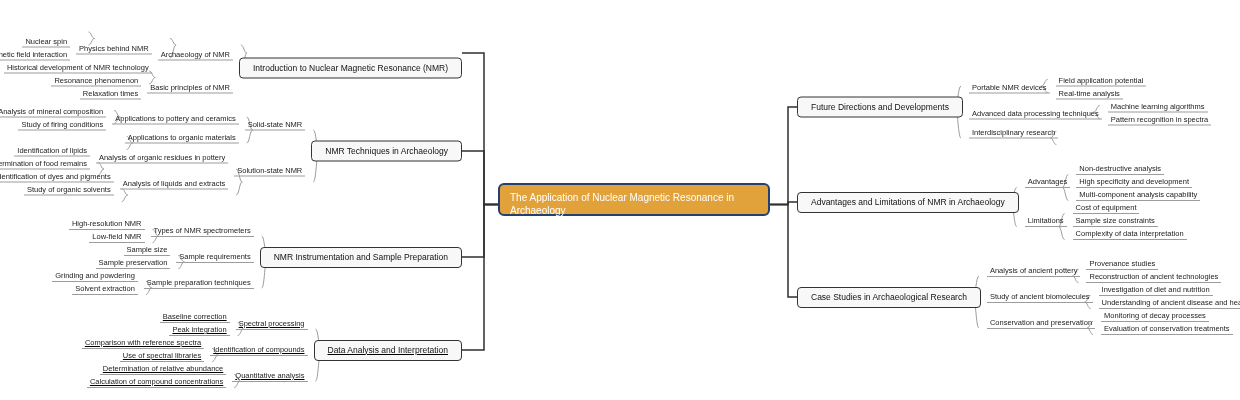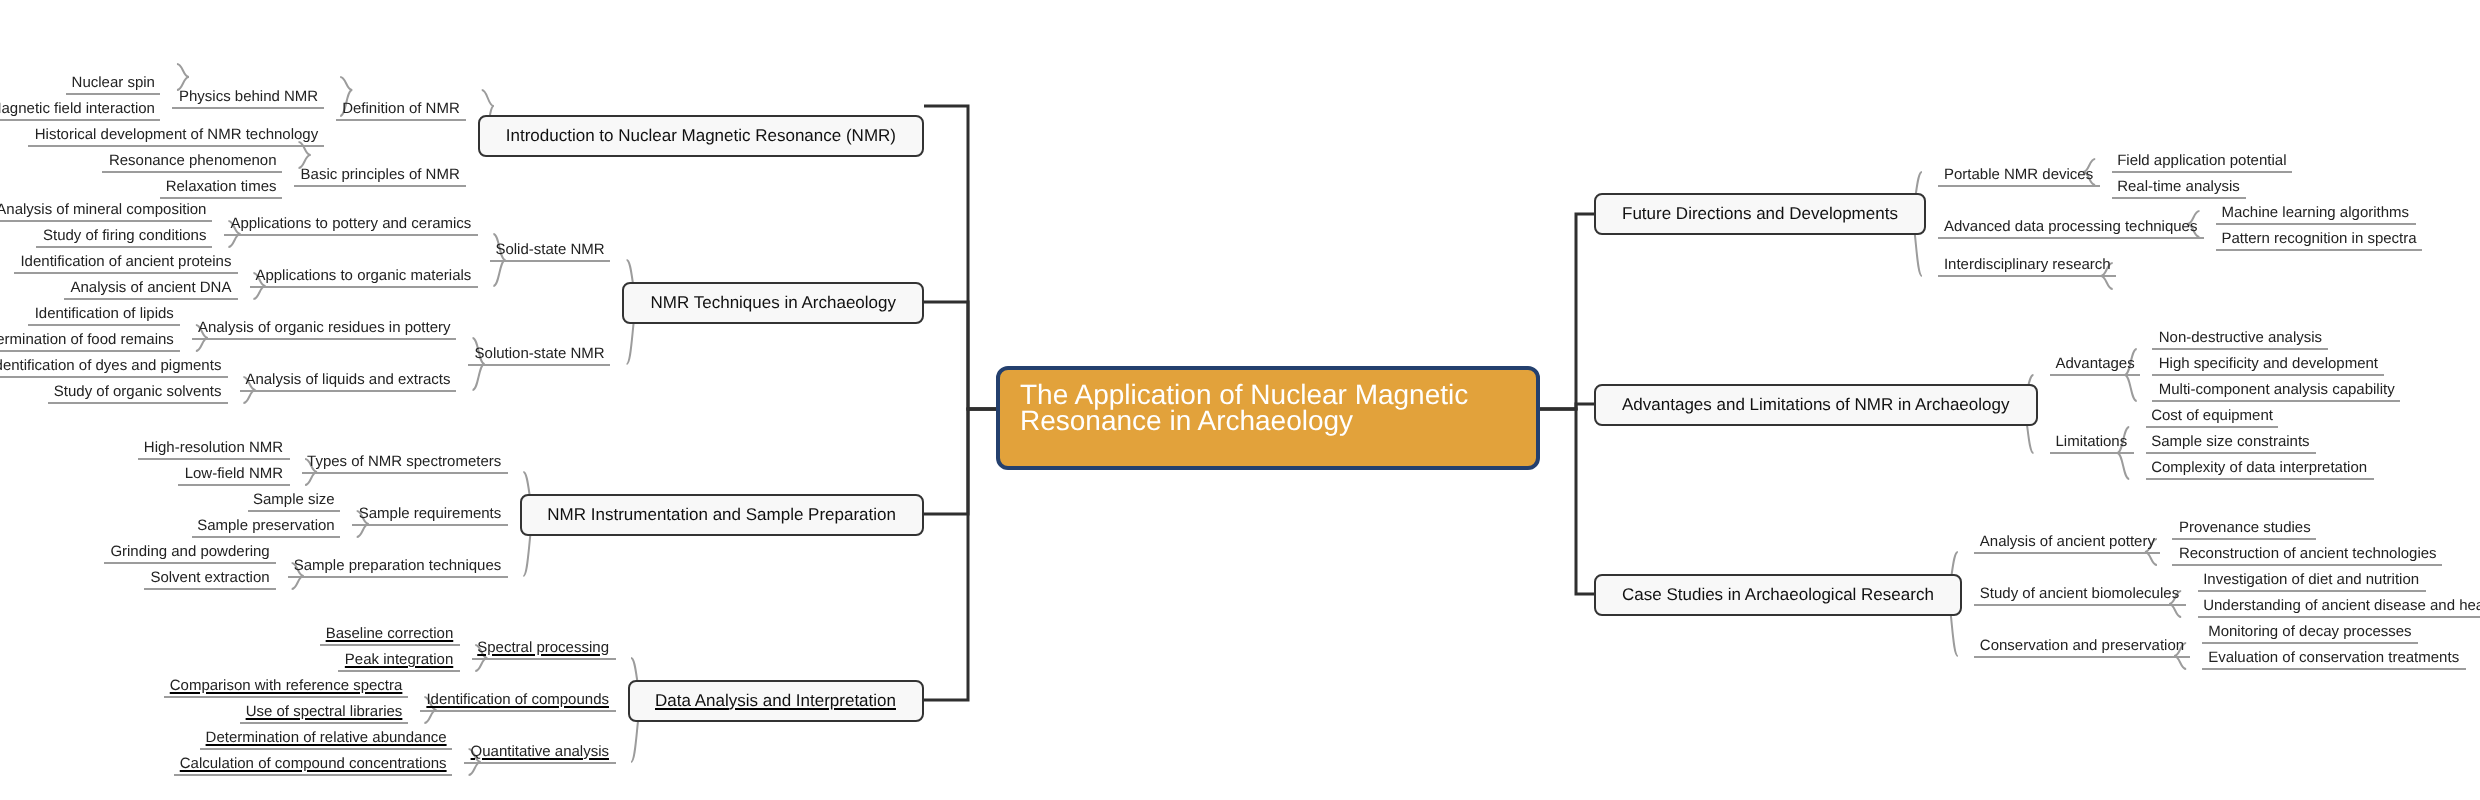--- a/index.html
+++ b/index.html
@@ -18,23 +18,23 @@
   .tlabel{
     font-size:7.5px;line-height:9px;color:#222222;white-space:nowrap;
     padding:0 3px 1px 3px;border-bottom:1px solid #9c9c9c;cursor:pointer;
   }
   .bbox{
     font-size:8.5px;line-height:11px;color:#111111;white-space:nowrap;
     background:#f8f8f8;border:1.5px solid #333333;border-radius:4px;
     padding:4px 13px;cursor:pointer;
   }
   #root-node{
-    position:absolute;left:498px;top:183px;width:272px;height:52px;box-sizing:border-box;
+    position:absolute;left:498px;top:183px;width:272px;height:33px;box-sizing:border-box;
     background:#e2a23b;border:2px solid #24406e;border-radius:6px;color:#ffffff;
-    font-size:14px;line-height:13px;padding:6px 10px;cursor:pointer;
+    font-size:10px;line-height:13px;padding:6px 10px;cursor:pointer;
   }
 </style>
 </head>
 <body>
 
 <div id="canvas">
   <svg id="links" width="1240" height="400" viewBox="0 0 1240 400">
       <path d="M498,204.5 L484,204.5 L484,53 L462,53" fill="none" stroke="#2f2f2f" stroke-width="1.5"></path>
       <path d="M498,204.5 L484,204.5 L484,151 L462,151" fill="none" stroke="#2f2f2f" stroke-width="1.5"></path>
       <path d="M498,204.5 L484,204.5 L484,257 L462,257" fill="none" stroke="#2f2f2f" stroke-width="1.5"></path>
@@ -123,21 +123,21 @@
                   <div class="nwrap">
                     <div class="tlabel">Magnetic field interaction</div>
                   </div>
                 </div>
                 <div class="tlabel">Physics behind NMR</div>
               </div>
               <div class="nwrap">
                 <div class="tlabel">Historical development of NMR technology</div>
               </div>
             </div>
-            <div class="tlabel">Definition of NMR</div>
+            <div class="tlabel">Archaeology of NMR</div>
           </div>
           <div class="nwrap">
             <div class="kids L">
               <div class="nwrap">
                 <div class="tlabel">Resonance phenomenon</div>
               </div>
               <div class="nwrap">
                 <div class="tlabel">Relaxation times</div>
               </div>
             </div>
@@ -157,28 +157,20 @@
                   <div class="nwrap">
                     <div class="tlabel">Analysis of mineral composition</div>
                   </div>
                   <div class="nwrap">
                     <div class="tlabel">Study of firing conditions</div>
                   </div>
                 </div>
                 <div class="tlabel">Applications to pottery and ceramics</div>
               </div>
               <div class="nwrap">
-                <div class="kids L">
-                  <div class="nwrap">
-                    <div class="tlabel">Identification of ancient proteins</div>
-                  </div>
-                  <div class="nwrap">
-                    <div class="tlabel">Analysis of ancient DNA</div>
-                  </div>
-                </div>
                 <div class="tlabel">Applications to organic materials</div>
               </div>
             </div>
             <div class="tlabel">Solid-state NMR</div>
           </div>
           <div class="nwrap">
             <div class="kids L">
               <div class="nwrap">
                 <div class="kids L">
                   <div class="nwrap">

